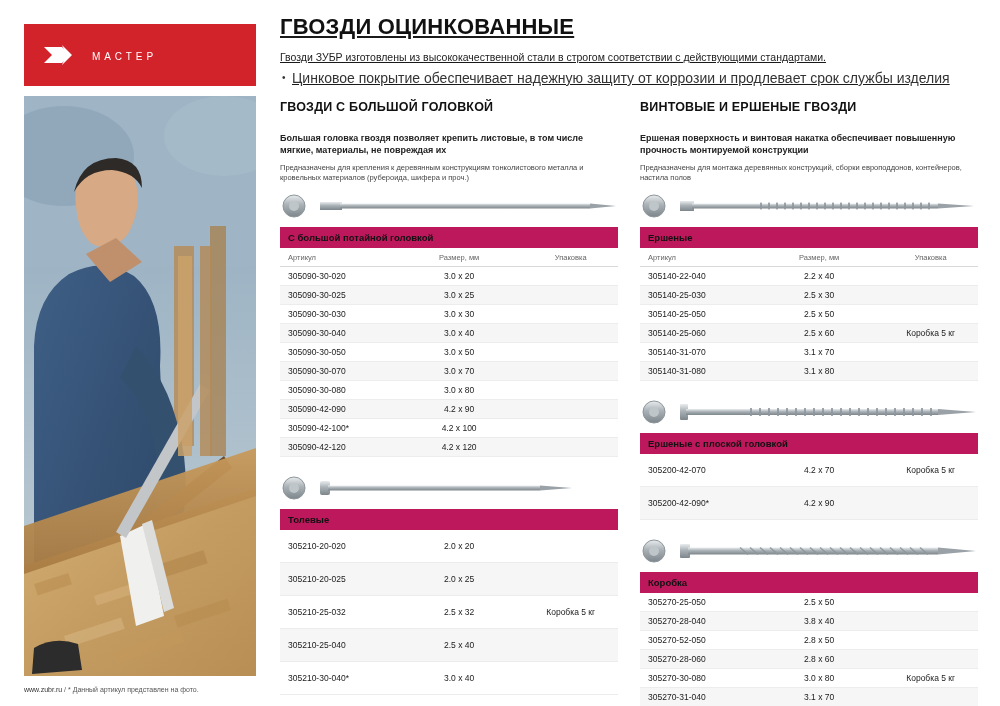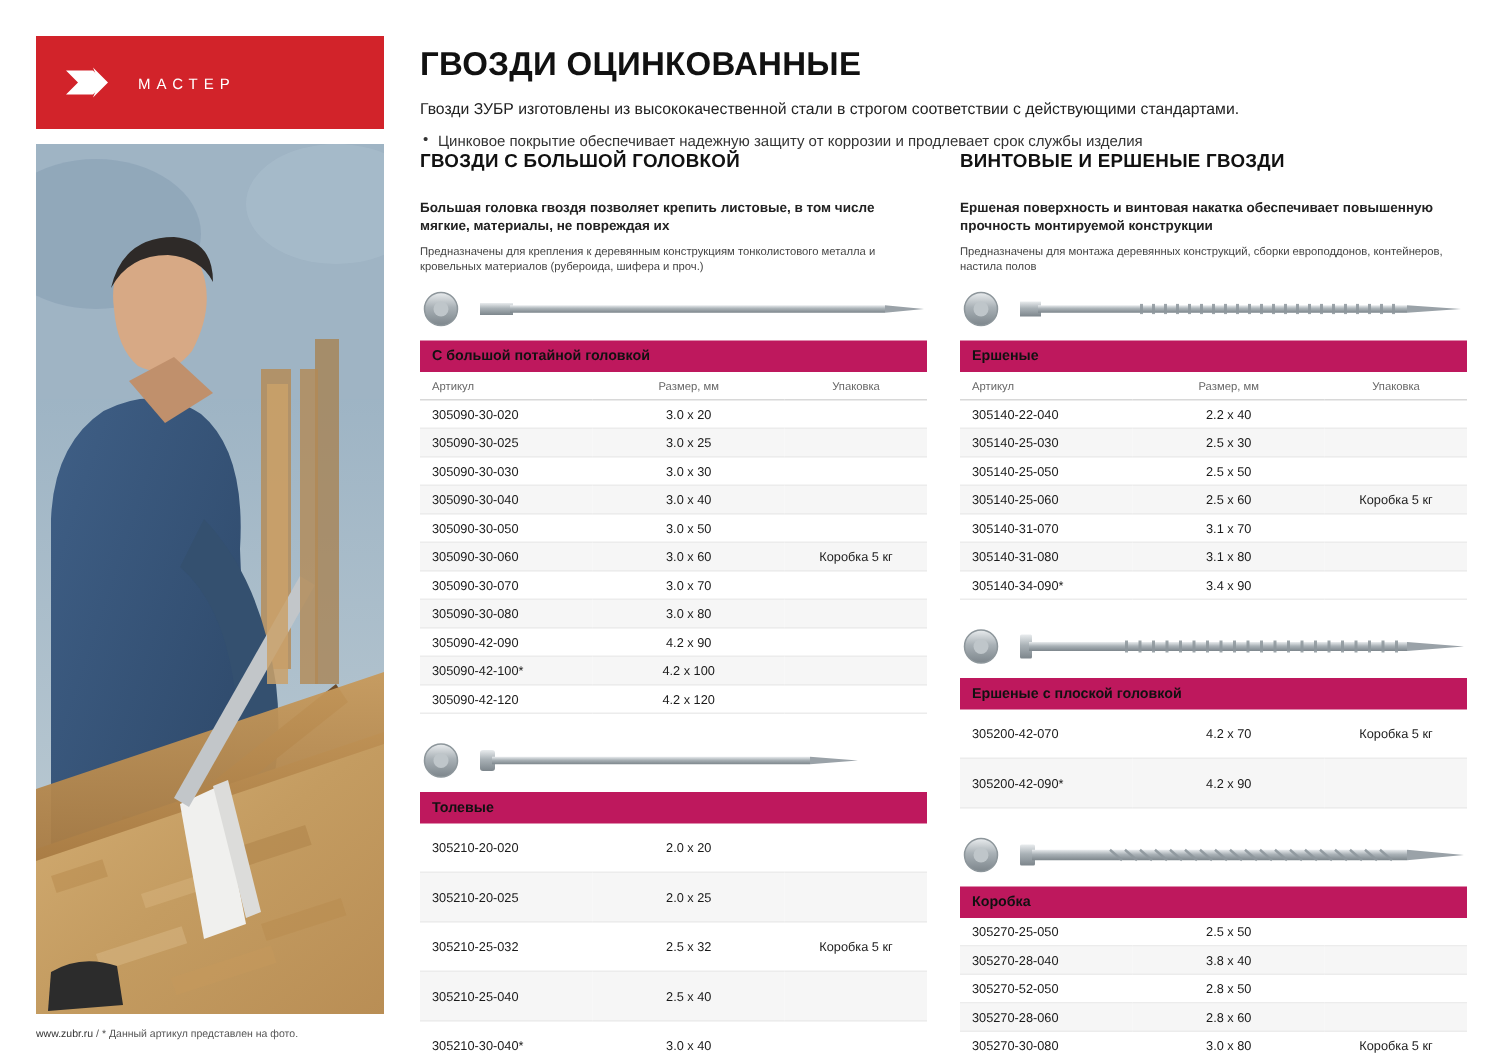--- a/index.html
+++ b/index.html
@@ -27,31 +27,31 @@
     color: #ffffff; font-size: 34px; font-weight: bold; letter-spacing: 1px;
     line-height: 34px;
   }
   .logo-sub {
     color: #ffffff; font-size: 10px; letter-spacing: 4px;
     margin-top: 2px; margin-left: 2px;
   }
 
   
   .header {
-    position: absolute; left: 280px; top: 30px; width: 700px;
+    position: absolute; left: 280px; top: 14px; width: 700px; text-decoration: underline;
   }
   .header h1 {
     font-size: 22px; font-weight: bold; letter-spacing: .2px;
     color: #111; margin-bottom: 10px;
   }
   .header .lead {
     font-size: 10.5px; color: #222; line-height: 14px; margin-bottom: 8px;
   }
   .header .bullet {
-    font-size: 10px; color: #333; line-height: 13px;
+    font-size: 14px; color: #333; line-height: 13px;
     padding-left: 12px; position: relative;
   }
   .header .bullet:before {
     content: "•"; position: absolute; left: 2px; top: -1px; font-size: 10px;
   }
 
   
   .photo {
     position: absolute; left: 24px; top: 96px;
     width: 232px; height: 580px;
@@ -257,25 +257,20 @@
             </tr>
           <tr>
               <td>305090-30-040</td>
               <td class="size">3.0 x 40</td>
               <td class="pack"></td>
             </tr>
           <tr>
               <td>305090-30-050</td>
               <td class="size">3.0 x 50</td>
               <td class="pack"></td>
-            </tr>
-          <tr>
-              <td>305090-30-060</td>
-              <td class="size">3.0 x 60</td>
-              <td class="pack">Коробка 5 кг</td>
             </tr>
           <tr>
               <td>305090-30-070</td>
               <td class="size">3.0 x 70</td>
               <td class="pack"></td>
             </tr>
           <tr>
               <td>305090-30-080</td>
               <td class="size">3.0 x 80</td>
               <td class="pack"></td>
@@ -430,25 +425,20 @@
           <tr>
               <td>305140-31-070</td>
               <td class="size">3.1 x 70</td>
               <td class="pack"></td>
             </tr>
           <tr>
               <td>305140-31-080</td>
               <td class="size">3.1 x 80</td>
               <td class="pack"></td>
             </tr>
-          <tr>
-              <td>305140-34-090*</td>
-              <td class="size">3.4 x 90</td>
-              <td class="pack"></td>
-            </tr>
         </tbody>
       </table>
     </div>
 
     <div class="nail">
       <svg width="338" height="34" viewBox="0 0 338 34">
         <defs>
           <linearGradient id="mt4" x1="0" y1="0" x2="0" y2="1">
             <stop offset="0%" stop-color="#e9ecee"></stop>
             <stop offset="45%" stop-color="#a9b1b6"></stop>

